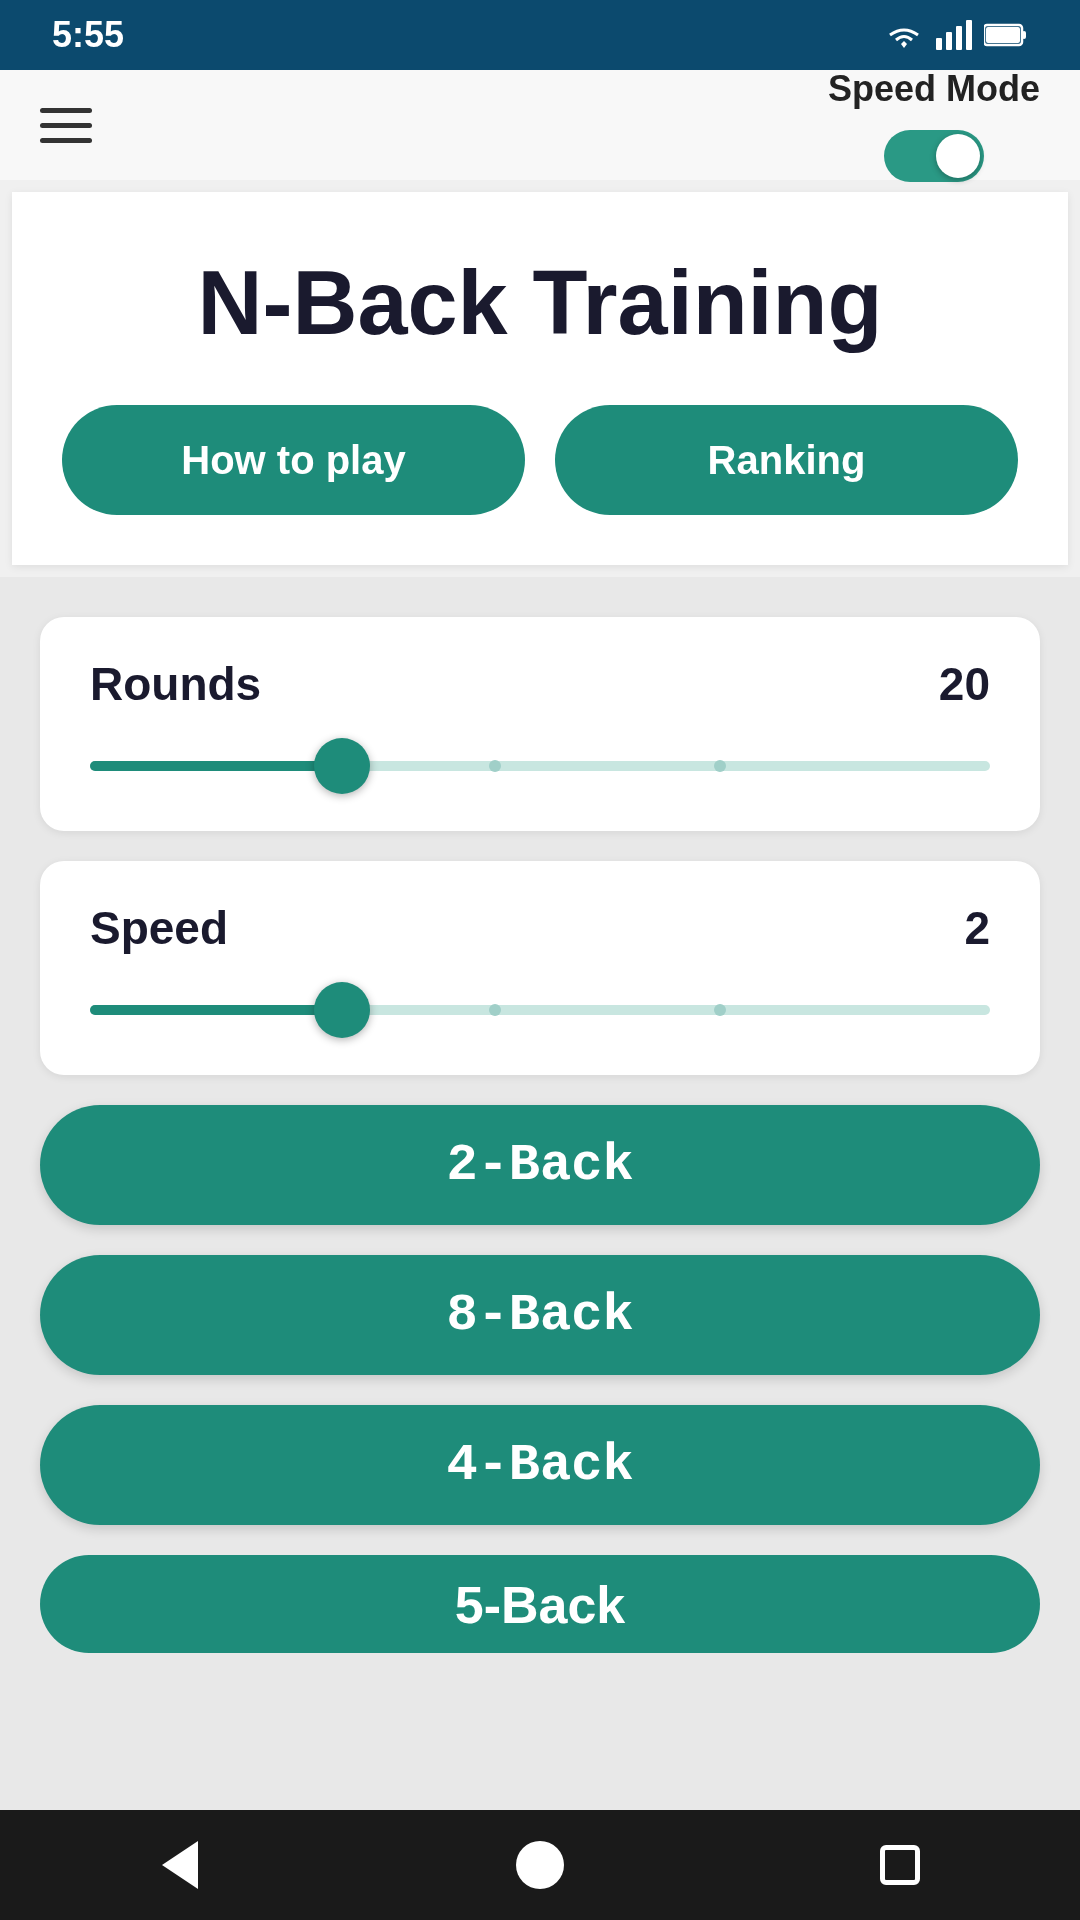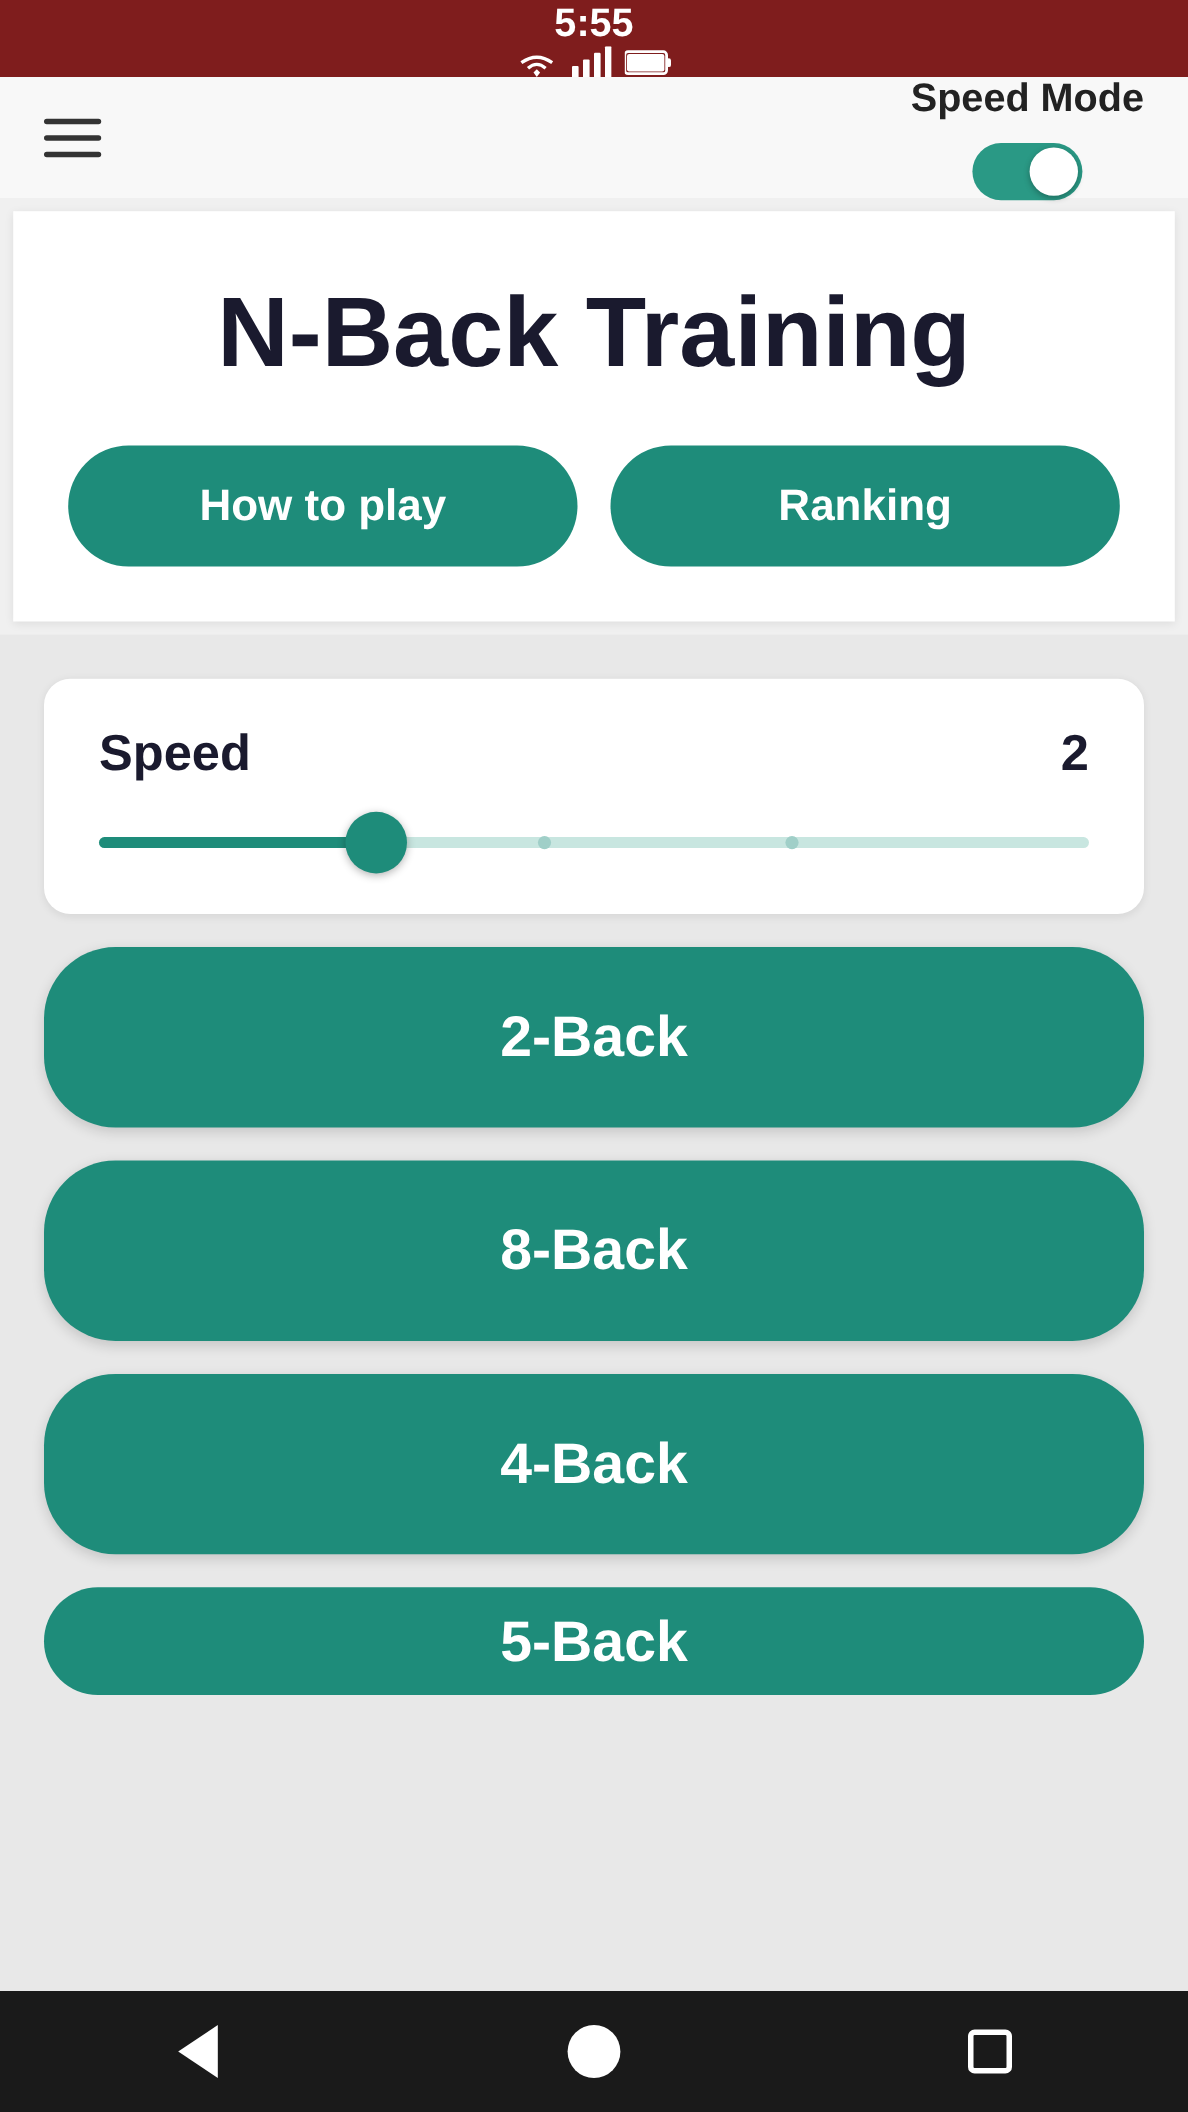--- a/index.html
+++ b/index.html
@@ -14,28 +14,27 @@
       height: 1920px;
       background-color: #f0f0f0;
       font-family: 'Arial', sans-serif;
       overflow: hidden;
       display: flex;
       flex-direction: column;
     }
 
     
     .status-bar {
-      background-color: #7f1d1d;
+      background-color: #0c4a6e;
       height: 70px;
       display: flex;
       align-items: center;
       justify-content: space-between;
       padding: 0 52px;
       flex-shrink: 0;
-      flex-direction: column;
     }
 
     .status-time {
       color: white;
       font-size: 36px;
       font-weight: bold;
     }
 
     .status-icons {
       display: flex;
@@ -222,32 +221,33 @@
 
     
     .game-buttons {
       display: flex;
       flex-direction: column;
       gap: 30px;
     }
 
     .game-btn {
       width: 100%;
-      height: 164px;
+      height: 120px;
       background-color: #1e8c7a;
       border: none;
       border-radius: 65px;
       color: white;
       font-size: 52px;
       font-weight: 900;
       cursor: pointer;
       display: flex;
       align-items: center;
       justify-content: center;
       box-shadow: 0 4px 12px rgba(0,0,0,0.15);
+      font-family: Liberation Mono, monospace;
     }
 
     .game-btn-partial {
       width: 100%;
       height: 80px;
       background-color: #1e8c7a;
       border: none;
       border-radius: 40px 40px 0 0;
       color: white;
       font-size: 52px;
@@ -347,20 +347,34 @@
 <div class="header-card">
   <h1 class="app-title">N-Back Training</h1>
   <div class="header-buttons">
     <button class="header-btn">How to play</button>
     <button class="header-btn">Ranking</button>
   </div>
 </div>
 
 <div class="content">
 
+  <div class="slider-card">
+    <div class="slider-header">
+      <span class="slider-label">Rounds</span>
+      <span class="slider-value">20</span>
+    </div>
+    <div class="slider-track-container">
+      <div class="slider-track">
+        <div class="slider-fill" style="width: 28%"></div>
+        <div class="slider-thumb" style="left: calc(28% - 28px);"></div>
+        <div class="slider-tick" style="left: calc(45% - 6px);"></div>
+        <div class="slider-tick" style="left: calc(70% - 6px);"></div>
+      </div>
+    </div>
+  </div>
 
   <div class="slider-card">
     <div class="slider-header">
       <span class="slider-label">Speed</span>
       <span class="slider-value">2</span>
     </div>
     <div class="slider-track-container">
       <div class="slider-track">
         <div class="slider-fill" style="width: 28%"></div>
         <div class="slider-thumb" style="left: calc(28% - 28px);"></div>

